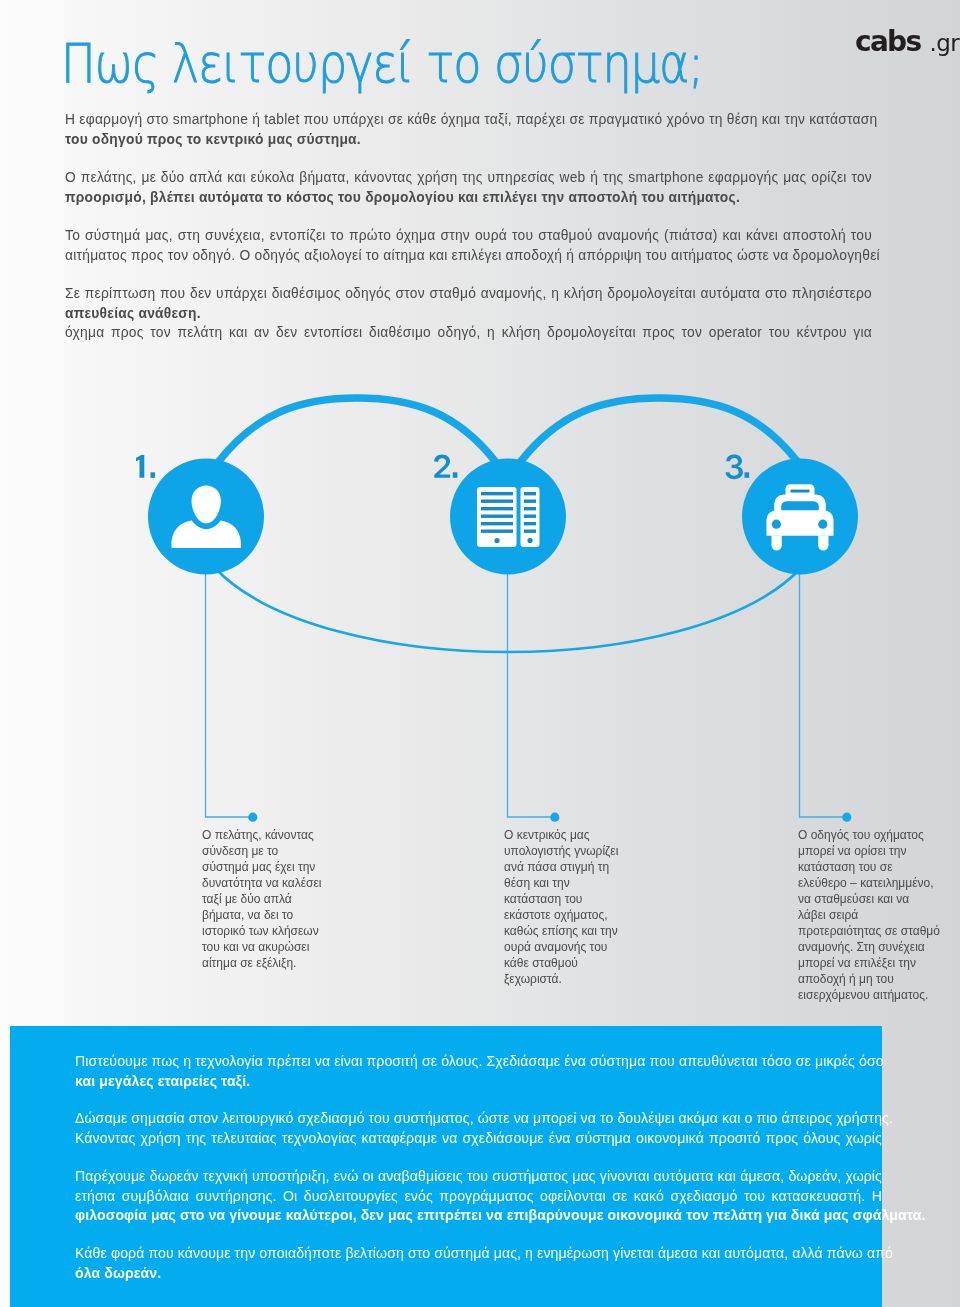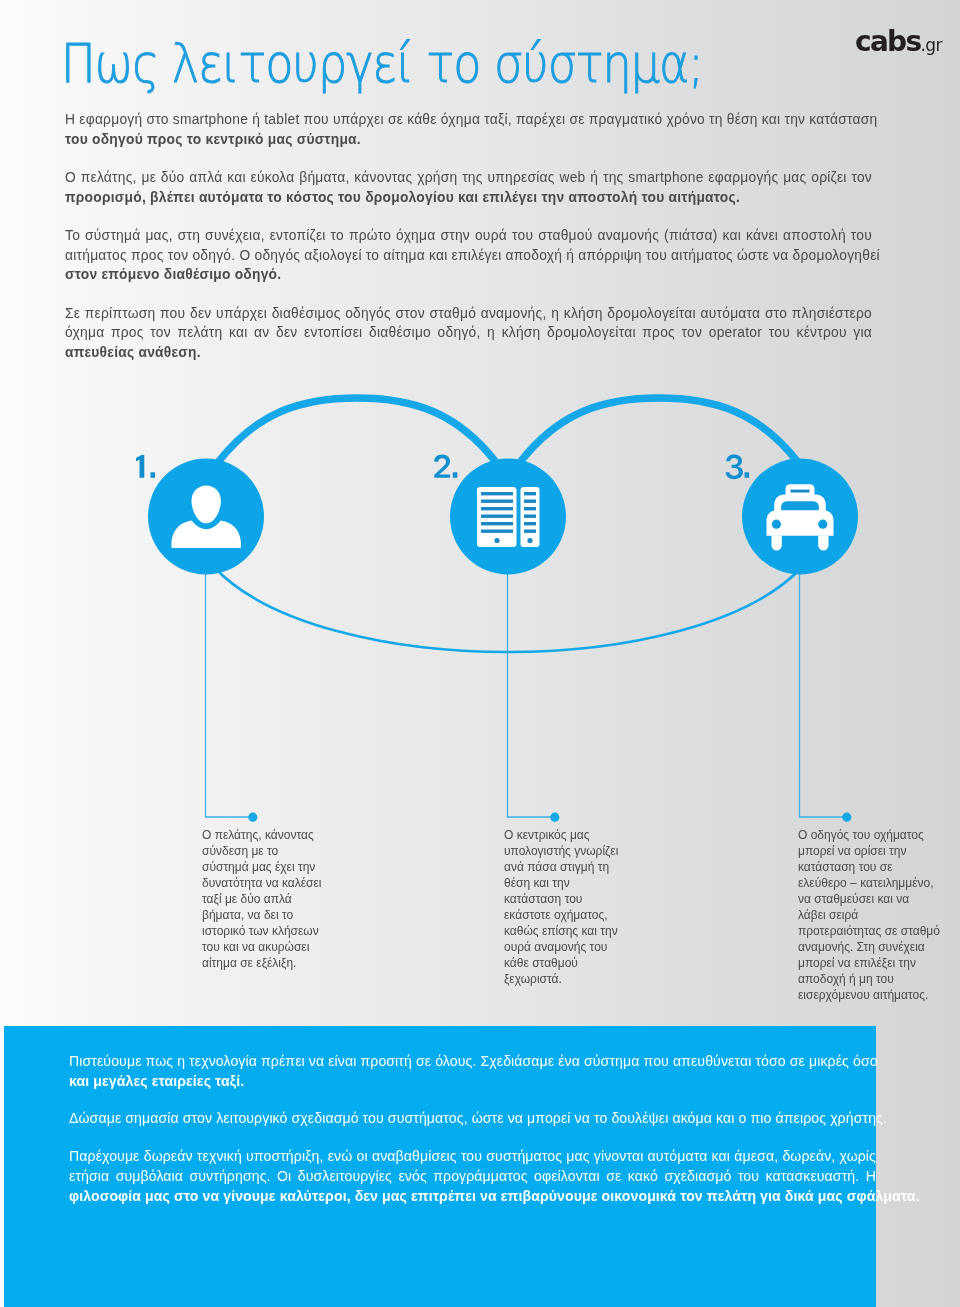--- a/index.html
+++ b/index.html
@@ -17,38 +17,38 @@
 .title{position:absolute;left:61px;top:35px;
  font-family:"DejaVu Sans",sans-serif;font-weight:300;
  font-size:54px;line-height:58px;color:#1f9ede;
  -webkit-text-stroke:1.05px #1f9ede;
  letter-spacing:-1.3px;white-space:nowrap;
  transform:scaleX(0.855);transform-origin:left top;margin:0;}
 .logo{position:absolute;left:855px;top:28px;line-height:1;white-space:nowrap;}
 .logo .cabs{font-family:"DejaVu Sans","Liberation Sans",sans-serif;font-weight:700;
  font-size:28px;color:#231f20;letter-spacing:-1.7px;}
 .logo .gr{font-family:"DejaVu Sans","Liberation Sans",sans-serif;font-weight:400;
- font-size:17px;color:#231f20;letter-spacing:-0.5px;}
+ font-size:23px;color:#231f20;letter-spacing:-0.5px;margin-left:9px;}
 
 
 .intro{position:absolute;left:65px;top:110px;width:807px;}
 .intro p{margin:0 0 19px 0;font-size:13.8px;line-height:19.5px;color:#4b4b4b;
  letter-spacing:0.25px;text-align:justify;text-align-last:justify;}
 .tline{display:block;text-align:justify;text-align-last:justify;white-space:nowrap;}
 .tline.last{text-align-last:left;font-weight:bold;}
 
 
 .diagram{position:absolute;left:7px;top:0;width:960px;height:1148px;
  pointer-events:none;margin-left:35px;}
 .diagram svg{position:absolute;left:0;top:0;overflow:visible;}
 .step-desc{position:absolute;width:120px;white-space:nowrap;font-size:12px;line-height:16px;
  color:#4b4b4b;letter-spacing:0px;}
 
 
-.footer{position:absolute;left:4px;top:1026px;width:872px;height:281px;background:#02acee;}
+.footer{position:absolute;left:10px;top:1026px;width:872px;height:281px;background:#02acee;}
 .footer-inner{position:absolute;left:65px;top:26px;width:807px;}
 .footer-inner p{margin:0 0 18px 0;font-size:14.1px;line-height:19.7px;color:#ffffff;
  letter-spacing:0.1px;text-align:justify;}
 </style>
 </head>
 <body>
 
 <div class="page">
 
   <h1 class="title">Πως λειτουργεί το σύστημα;</h1>
@@ -62,26 +62,25 @@
         <span class="tline">Η εφαρμογή στο smartphone ή tablet που υπάρχει σε κάθε όχημα ταξί, παρέχει σε πραγματικό χρόνο τη θέση και την κατάσταση</span>
         <span class="tline last">του οδηγού προς το κεντρικό μας σύστημα.</span>
       </p>
     <p>
         <span class="tline">Ο πελάτης, με δύο απλά και εύκολα βήματα, κάνοντας χρήση της υπηρεσίας web ή της smartphone εφαρμογής μας ορίζει τον</span>
         <span class="tline last">προορισμό, βλέπει αυτόματα το κόστος του δρομολογίου και επιλέγει την αποστολή του αιτήματος.</span>
       </p>
     <p>
         <span class="tline">Το σύστημά μας, στη συνέχεια, εντοπίζει το πρώτο όχημα στην ουρά του σταθμού αναμονής (πιάτσα) και κάνει αποστολή του</span>
         <span class="tline">αιτήματος προς τον οδηγό. Ο οδηγός αξιολογεί το αίτημα και επιλέγει αποδοχή ή απόρριψη του αιτήματος ώστε να δρομολογηθεί</span>
-        <span class="tline last">στον επόμενο διαθέσιμο οδηγό.</span>
       </p>
     <p>
         <span class="tline">Σε περίπτωση που δεν υπάρχει διαθέσιμος οδηγός στον σταθμό αναμονής, η κλήση δρομολογείται αυτόματα στο πλησιέστερο</span>
+        <span class="tline last">απευθείας ανάθεση.</span>
         <span class="tline">όχημα προς τον πελάτη και αν δεν εντοπίσει διαθέσιμο οδηγό, η κλήση δρομολογείται προς τον operator του κέντρου για</span>
-        <span class="tline last">απευθείας ανάθεση.</span>
       </p>
   </div>
 
   <div class="diagram">
     <svg width="960" height="1026" viewBox="0 0 960 1026">
       <g>
         <path d="M 177 461 C 215 413 258 398 315 398 C 372 398 415 413 453 461" fill="none" stroke="#15a7e7" stroke-width="7.5" stroke-linecap="round"></path>
         <path d="M 479 461 C 517 413 560 398 617 398 C 674 398 717 413 755 461" fill="none" stroke="#15a7e7" stroke-width="7.5" stroke-linecap="round"></path>
         <path d="M 172 567 C 226 625 350 652 466 652 C 582 652 706 625 760 567" fill="none" stroke="#15a7e7" stroke-width="2.6" stroke-linecap="round"></path>
       </g>
@@ -164,22 +163,27 @@
   </div>
 
   <div class="footer">
     <div class="footer-inner">
       <p>
           <span class="tline">Πιστεύουμε πως η τεχνολογία πρέπει να είναι προσιτή σε όλους. Σχεδιάσαμε ένα σύστημα που απευθύνεται τόσο σε μικρές όσο</span>
           <span class="tline last">και μεγάλες εταιρείες ταξί.</span>
         </p>
       <p>
           <span class="tline">Δώσαμε σημασία στον λειτουργικό σχεδιασμό του συστήματος, ώστε να μπορεί να το δουλέψει ακόμα και ο πιο άπειρος χρήστης.</span>
+          <span class="tline">Κάνοντας χρήση της τελευταίας τεχνολογίας καταφέραμε να σχεδιάσουμε ένα σύστημα οικονομικά προσιτό προς όλους  χωρίς</span>
         </p>
       <p>
           <span class="tline">Παρέχουμε δωρεάν τεχνική υποστήριξη, ενώ οι αναβαθμίσεις του συστήματος μας γίνονται αυτόματα και άμεσα, δωρεάν, χωρίς</span>
           <span class="tline">ετήσια συμβόλαια συντήρησης. Οι δυσλειτουργίες ενός προγράμματος οφείλονται σε κακό σχεδιασμό του κατασκευαστή. Η</span>
           <span class="tline last">φιλοσοφία μας στο να γίνουμε καλύτεροι, δεν μας επιτρέπει να επιβαρύνουμε οικονομικά τον πελάτη για δικά μας σφάλματα.</span>
+        </p>
+      <p>
+          <span class="tline">Κάθε φορά που κάνουμε την οποιαδήποτε βελτίωση στο σύστημά μας, η ενημέρωση γίνεται άμεσα και αυτόματα, αλλά πάνω από</span>
+          <span class="tline last">όλα δωρεάν.</span>
         </p>
     </div>
   </div>
 
 </div>
 
 </body></html>

